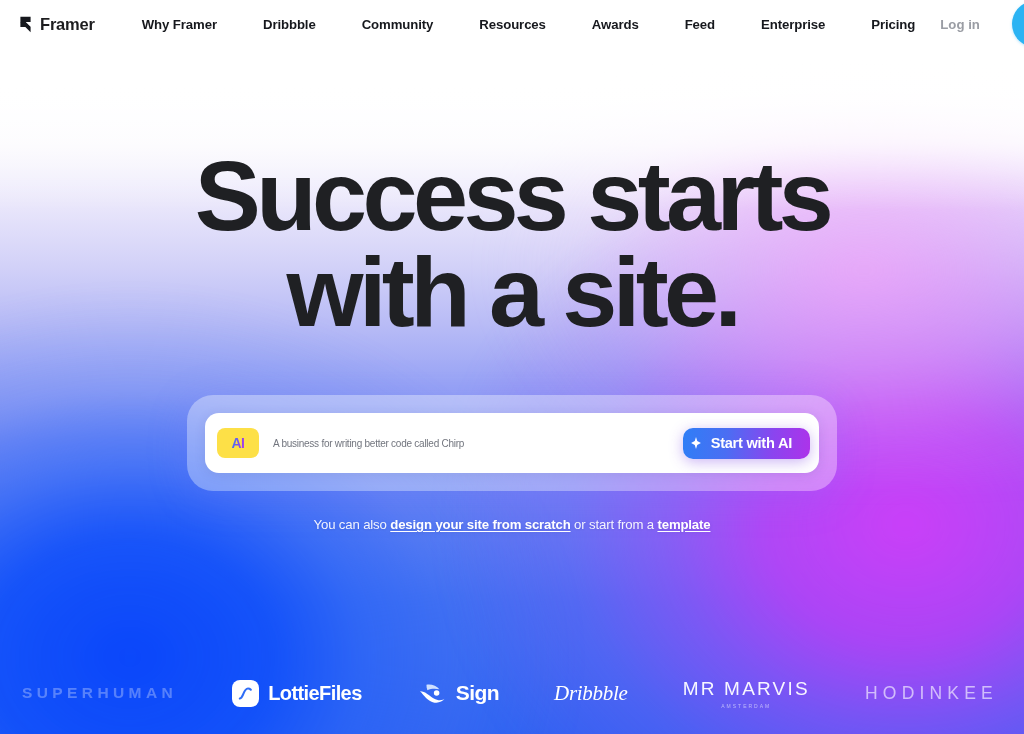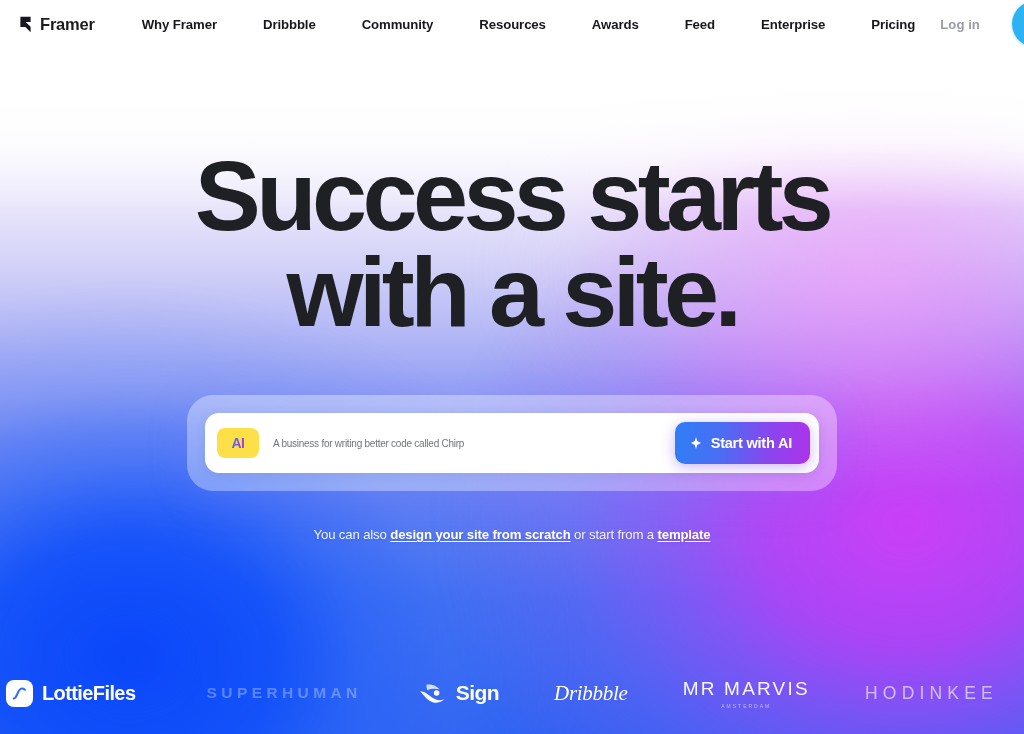--- a/index.html
+++ b/index.html
@@ -253,24 +253,24 @@
     font-family: "Liberation Sans", sans-serif;
     font-size: 10px;
     color: #30323a;
     padding: 0 12px 0 14px;
     letter-spacing: -0.25px;
   }
   .prompt-input::placeholder { color: #72757e; }
 
   .start-btn {
     flex: 0 0 auto;
-    height: 42px;
+    height: 31px;
     border: none;
     border-radius: 10px;
-    padding: 0 18px 0 14px;
+    padding: 0 18px 0 6px;
     display: flex;
     align-items: center;
     gap: 8px;
     cursor: pointer;
     color: #ffffff;
     font-family: "Liberation Sans", sans-serif;
     font-size: 14.6px;
     font-weight: 700;
     letter-spacing: -0.25px;
     background: linear-gradient(95deg, #2f7ef6 0%, #4a6ef3 34%, #8a45ef 70%, #ad33ea 100%);
@@ -278,21 +278,21 @@
     position: relative;
     overflow: hidden;
   }
   .sparkle {
     width: 14px;
     height: 14px;
     flex: 0 0 auto;
   }
 
   .sub-line {
-    margin-top: 36px;
+    margin-top: 26px;
     font-size: 13.2px;
     color: #ffffff;
     letter-spacing: -0.15px;
     font-weight: 500;
     text-align: center;
     text-shadow: 0 1px 3px rgba(40,40,140,0.18);
   }
   .sub-line .lk {
     font-weight: 700;
     color: #ffffff;
@@ -428,33 +428,33 @@
   </div>
 
   <div class="sub-line">
     <span class="plain">You can also </span><span class="lk">design your site from scratch</span><span class="plain"> or start from a </span><span class="lk">template</span>
   </div>
 </section>
 
 <div class="logo-strip">
 
   <div class="logo-item">
+    <span class="logo-superhuman">SUPERHUMAN</span>
+  </div>
+
+  <div class="logo-item">
     <span class="lottie-mark">
       <svg width="17" height="17" viewBox="0 0 24 24">
         <path d="M4 19 C4 19 6.5 18.5 8.5 13.5 C10.5 8.5 12 5 15.5 5 C18 5 19.5 6.6 19.5 6.6" stroke="#2f6df6" stroke-width="3" fill="none" stroke-linecap="round"></path>
       </svg>
     </span>
     <span class="logo-lottie-text">LottieFiles</span>
   </div>
 
   <div class="logo-item">
-    <span class="logo-superhuman">SUPERHUMAN</span>
-  </div>
-
-  <div class="logo-item">
     <svg class="lark-mark" viewBox="0 0 32 26">
       <path d="M3 11 C9 11 13 16 18 19 C23 22 28 21 30 19 C26 24 19 25 13 21 C8 17.6 5 12.5 3 11 Z" fill="#ffffff"></path>
       <path d="M10 4 C15 3 21 5 24 9 C20 8 15 8 11 10 C10.2 8 10 6 10 4 Z" fill="#cfe0ff"></path>
       <circle cx="21" cy="13" r="3" fill="#ffffff"></circle>
     </svg>
     <span class="logo-lark-text">Sign</span>
   </div>
 
   <div class="logo-item">
     <span class="logo-dribbble">Dribbble</span>

